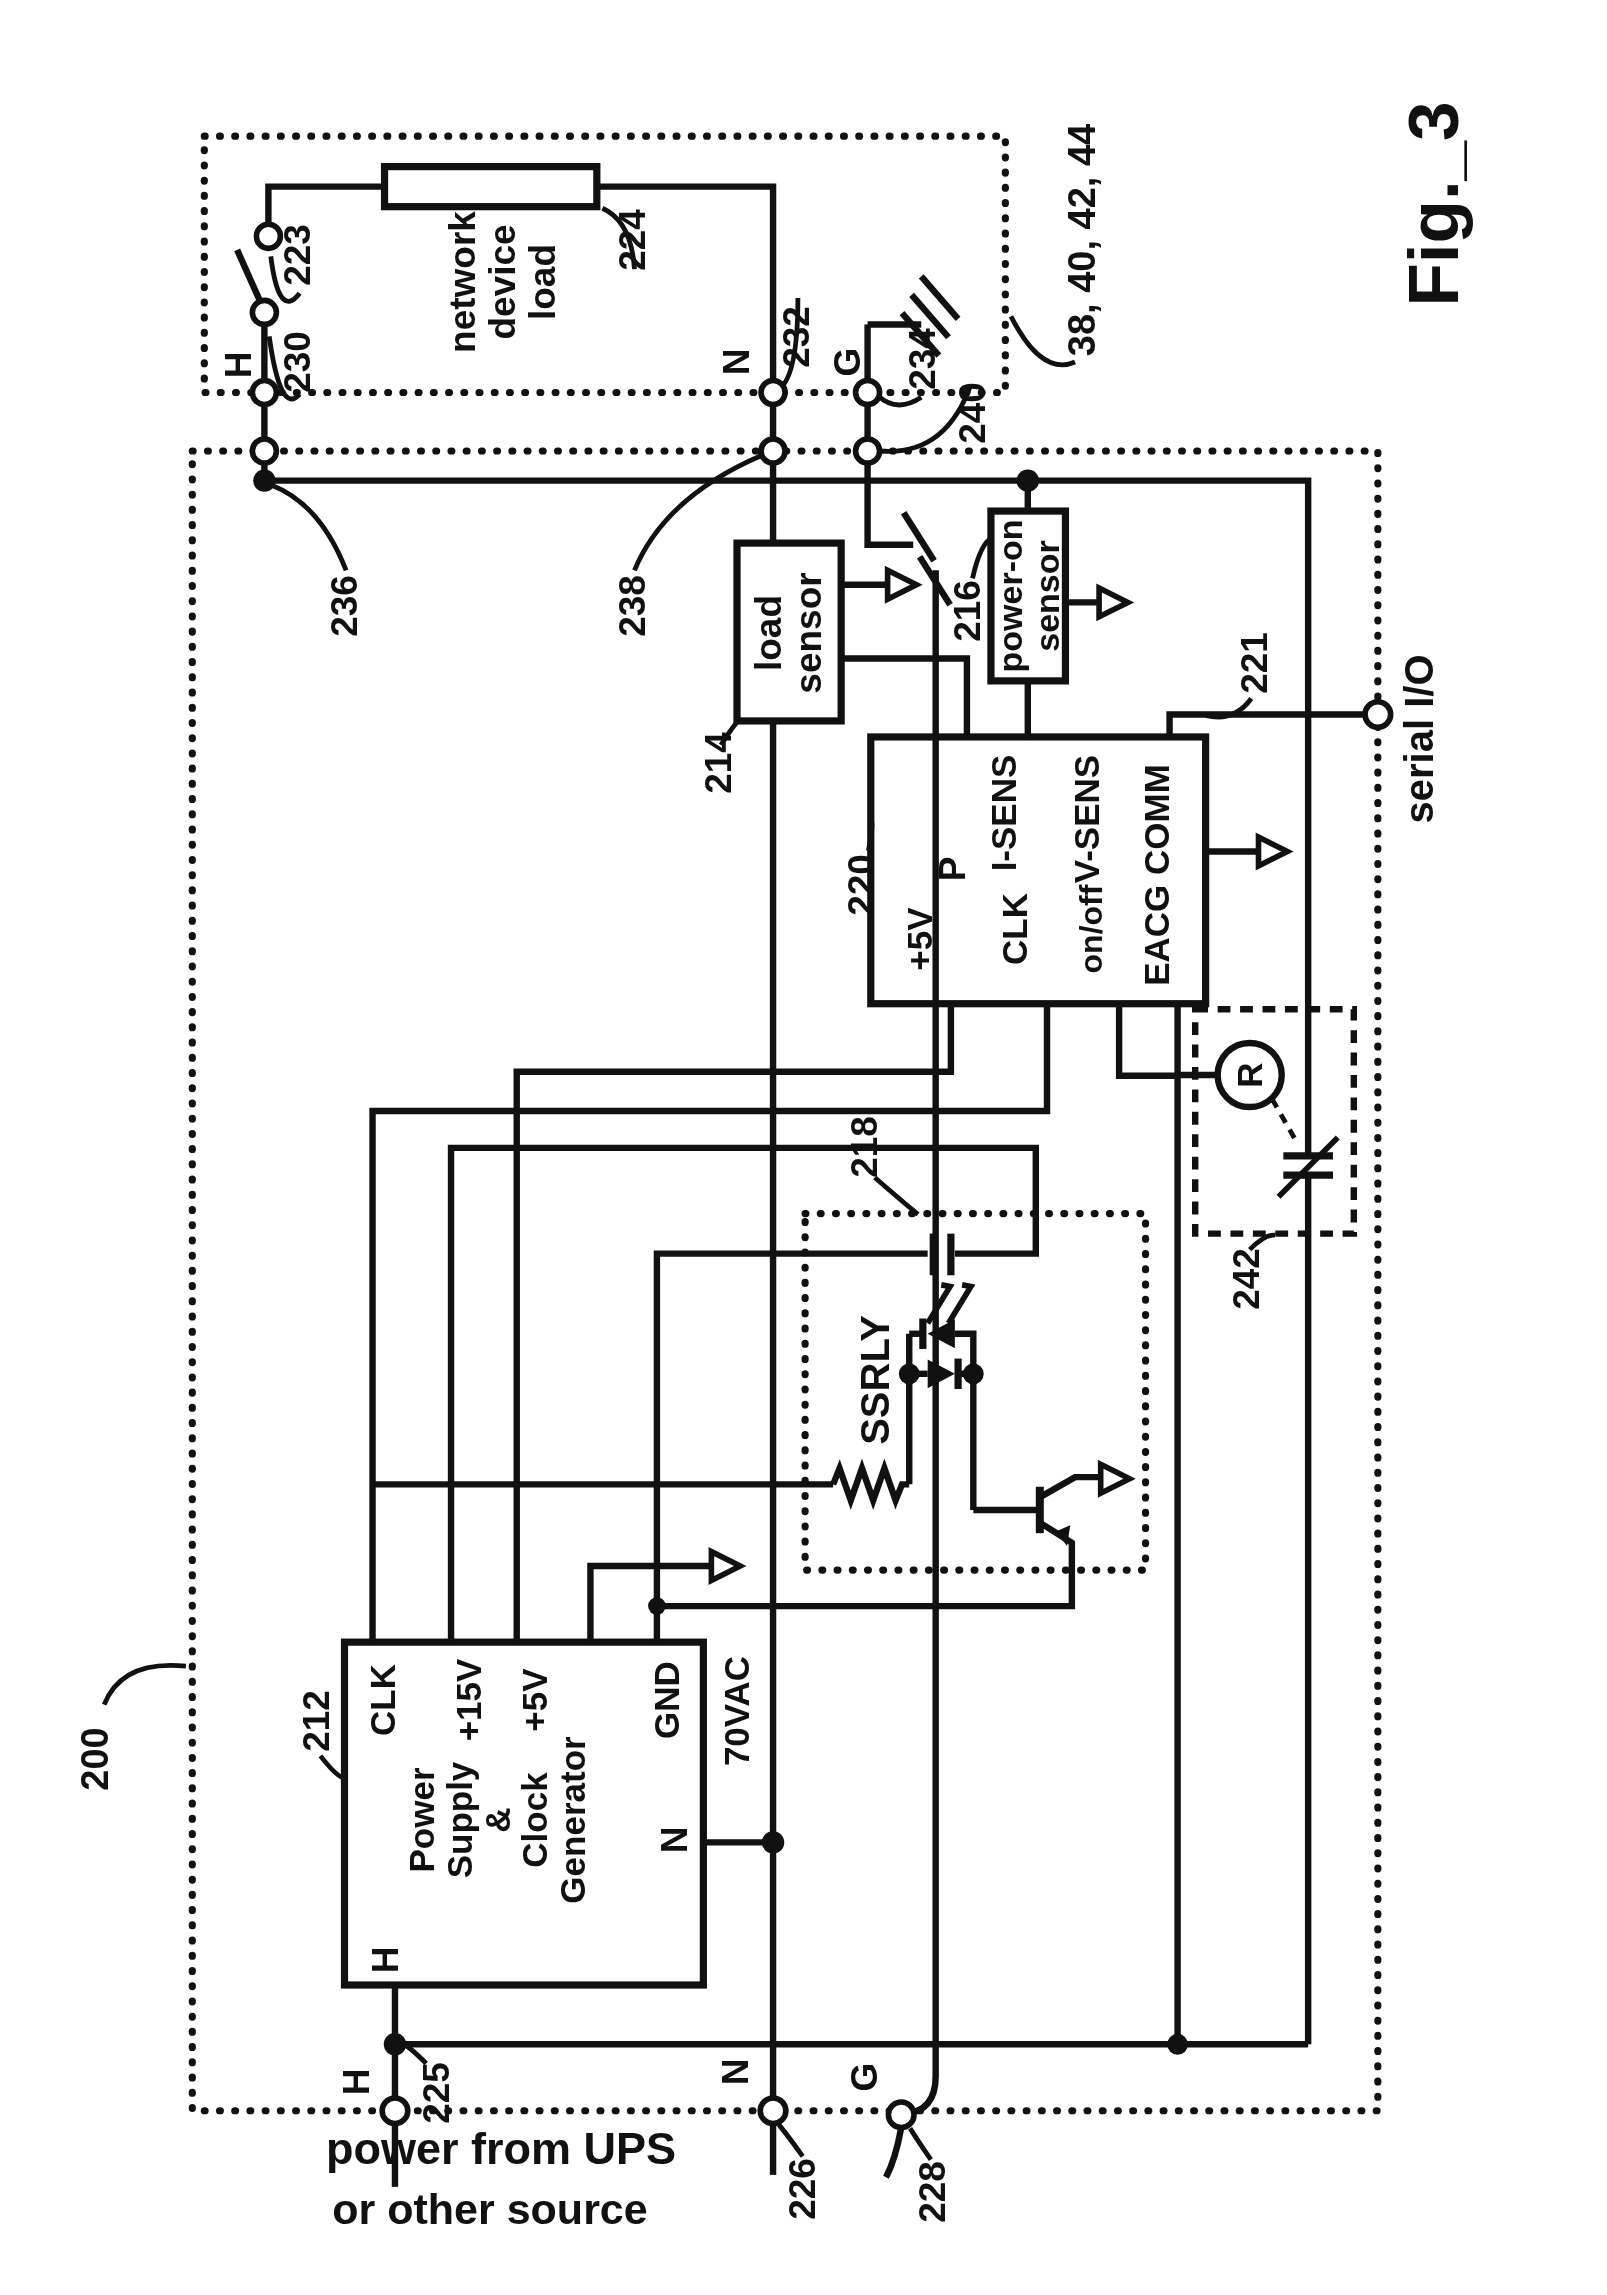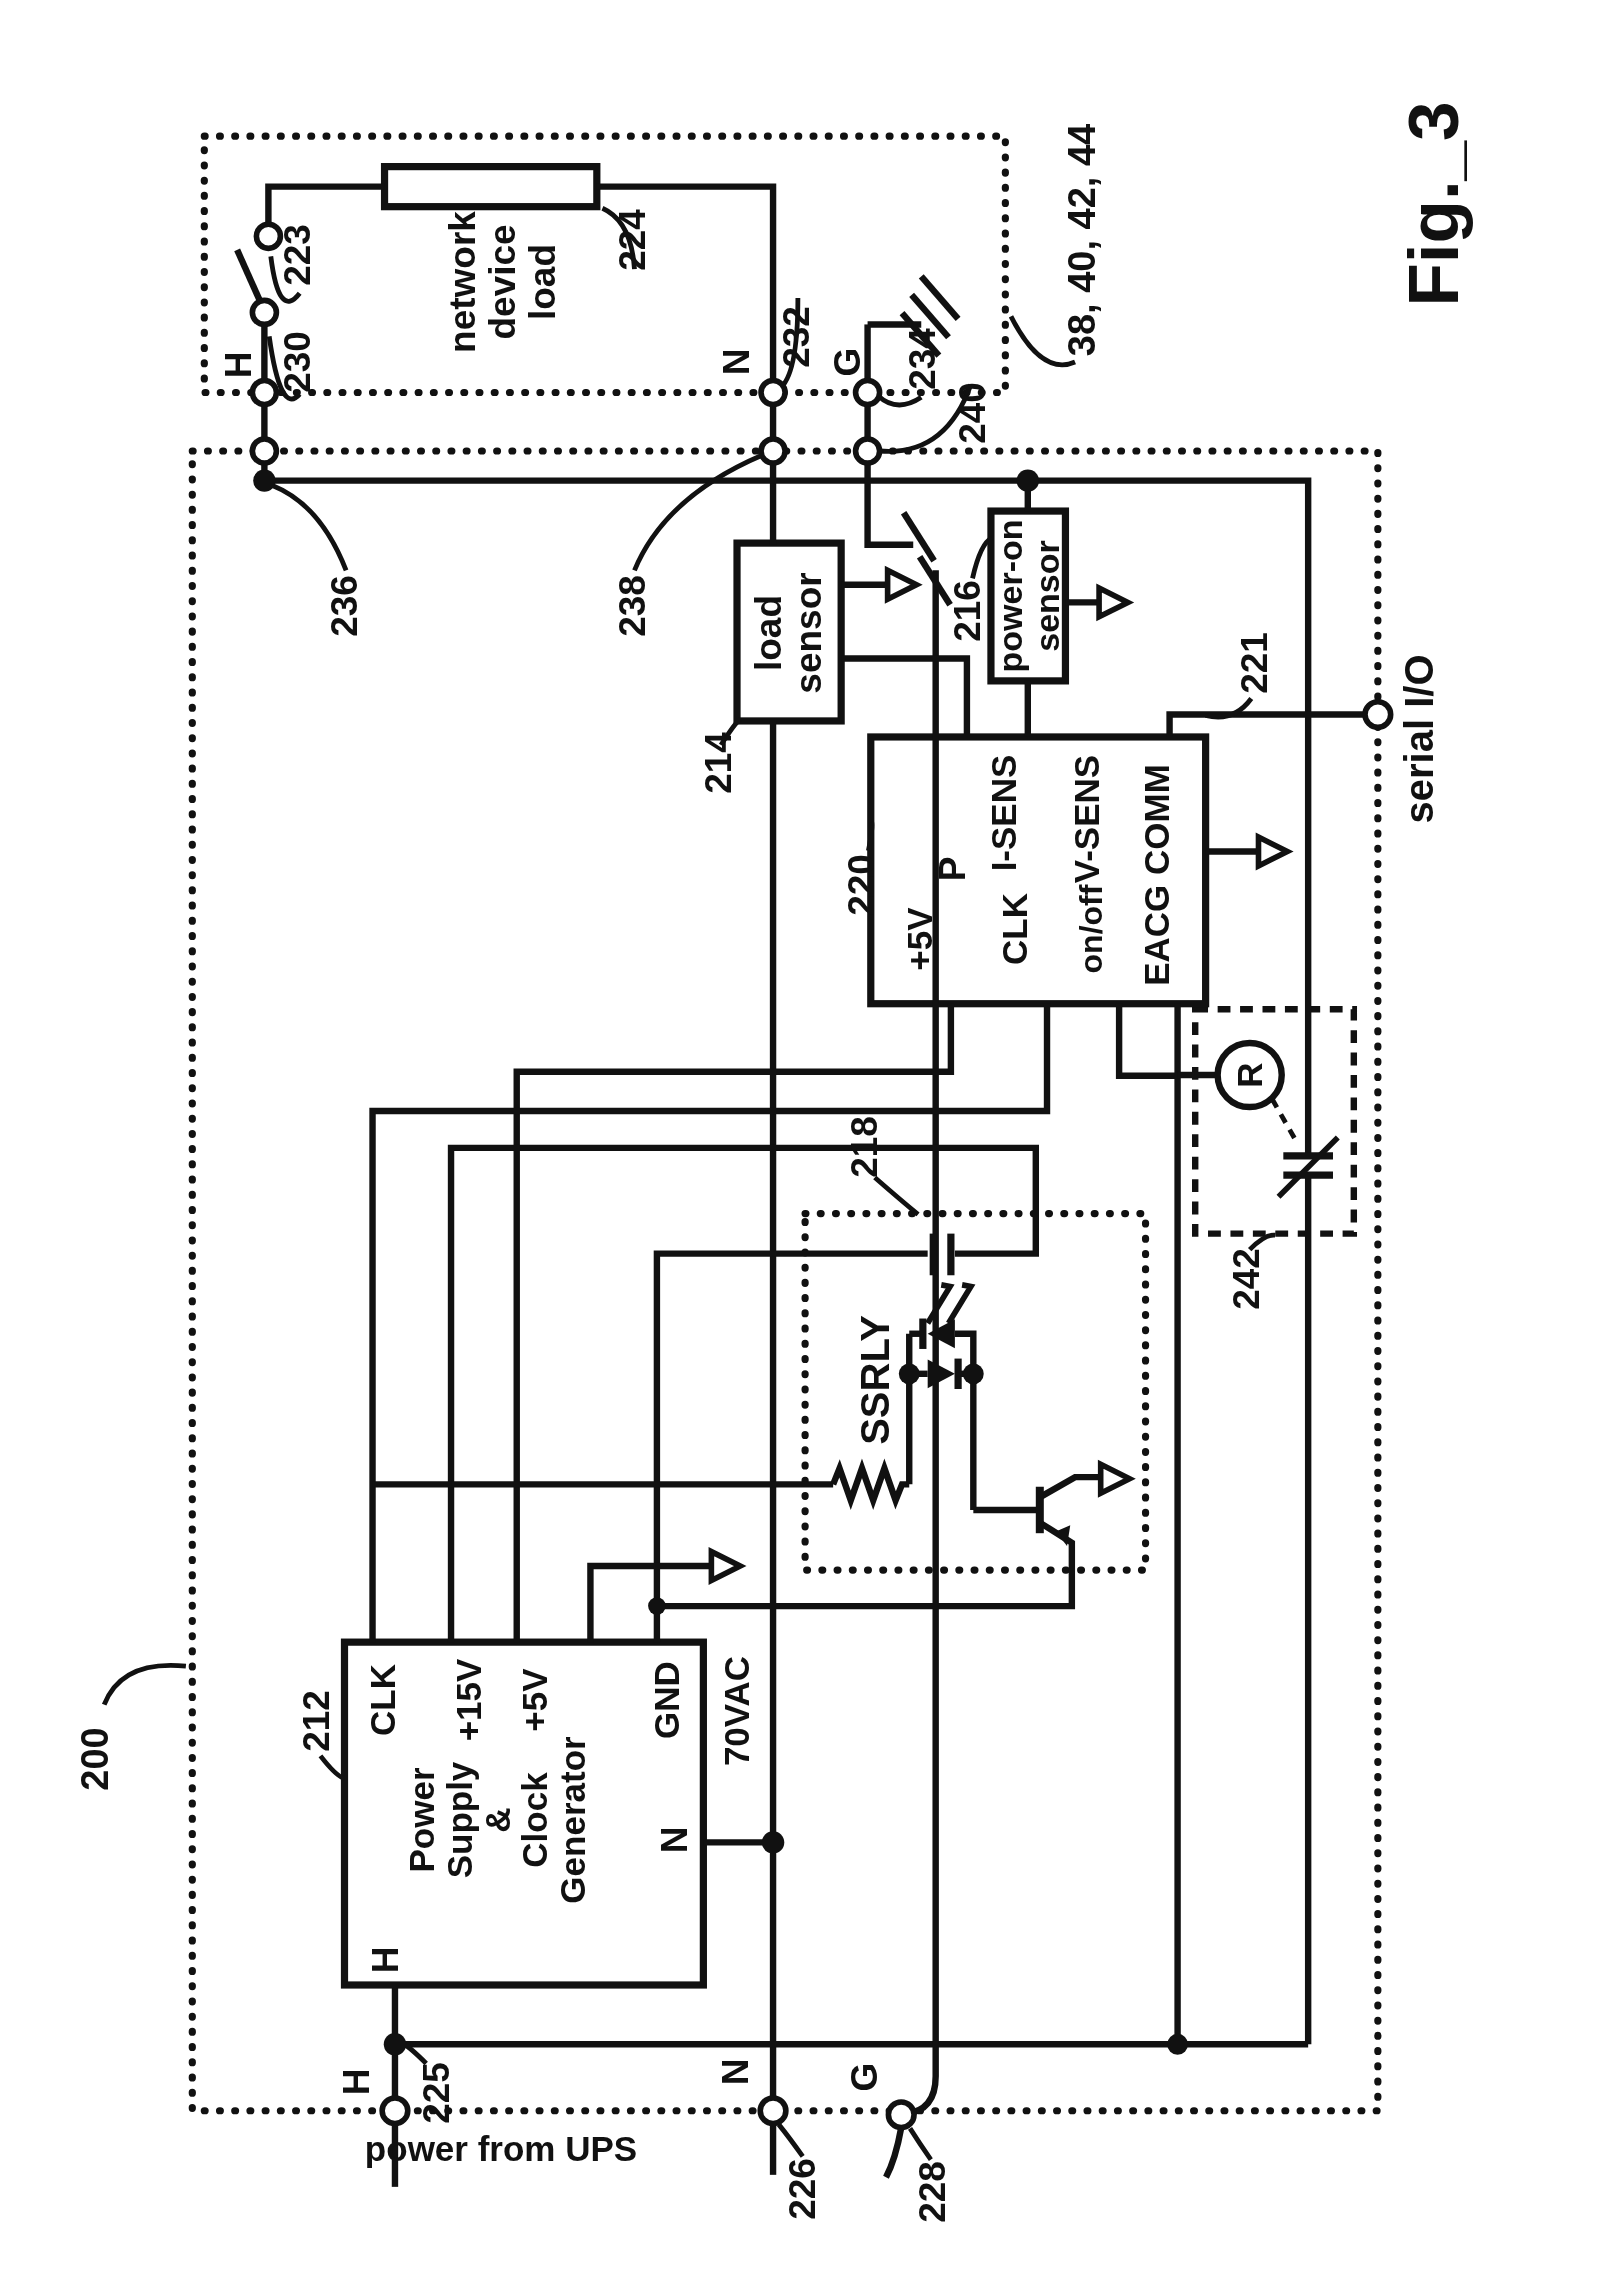--- a/index.html
+++ b/index.html
@@ -230,16 +230,17 @@
   <div class="lb" style="left:737px;top:1711px;font-size:35px;">70VAC</div>
   <div class="lb" style="left:317px;top:1721px;font-size:37px;">212</div>
   <div class="lb" style="left:437px;top:2093px;font-size:37px;">225</div>
 
   <div class="lb" style="left:357px;top:2082px;font-size:37px;">H</div>
   <div class="lb" style="left:736px;top:2072px;font-size:37px;">N</div>
   <div class="lb" style="left:865px;top:2077px;font-size:37px;">G</div>
   <div class="lb" style="left:803px;top:2189px;font-size:37px;">226</div>
   <div class="lb" style="left:933px;top:2192px;font-size:37px;">228</div>
 
-  <div class="lbh" style="left:501px;top:2149px;font-size:35px;">power from UPS</div>
+  <div class="lbh" style="left:501px;top:2149px;font-size:45px;">power from UPS</div>
+  <div class="lbh" style="left:490px;top:2210px;font-size:43px;">or other source</div>
 
 </div>
 
 
 </body></html>

